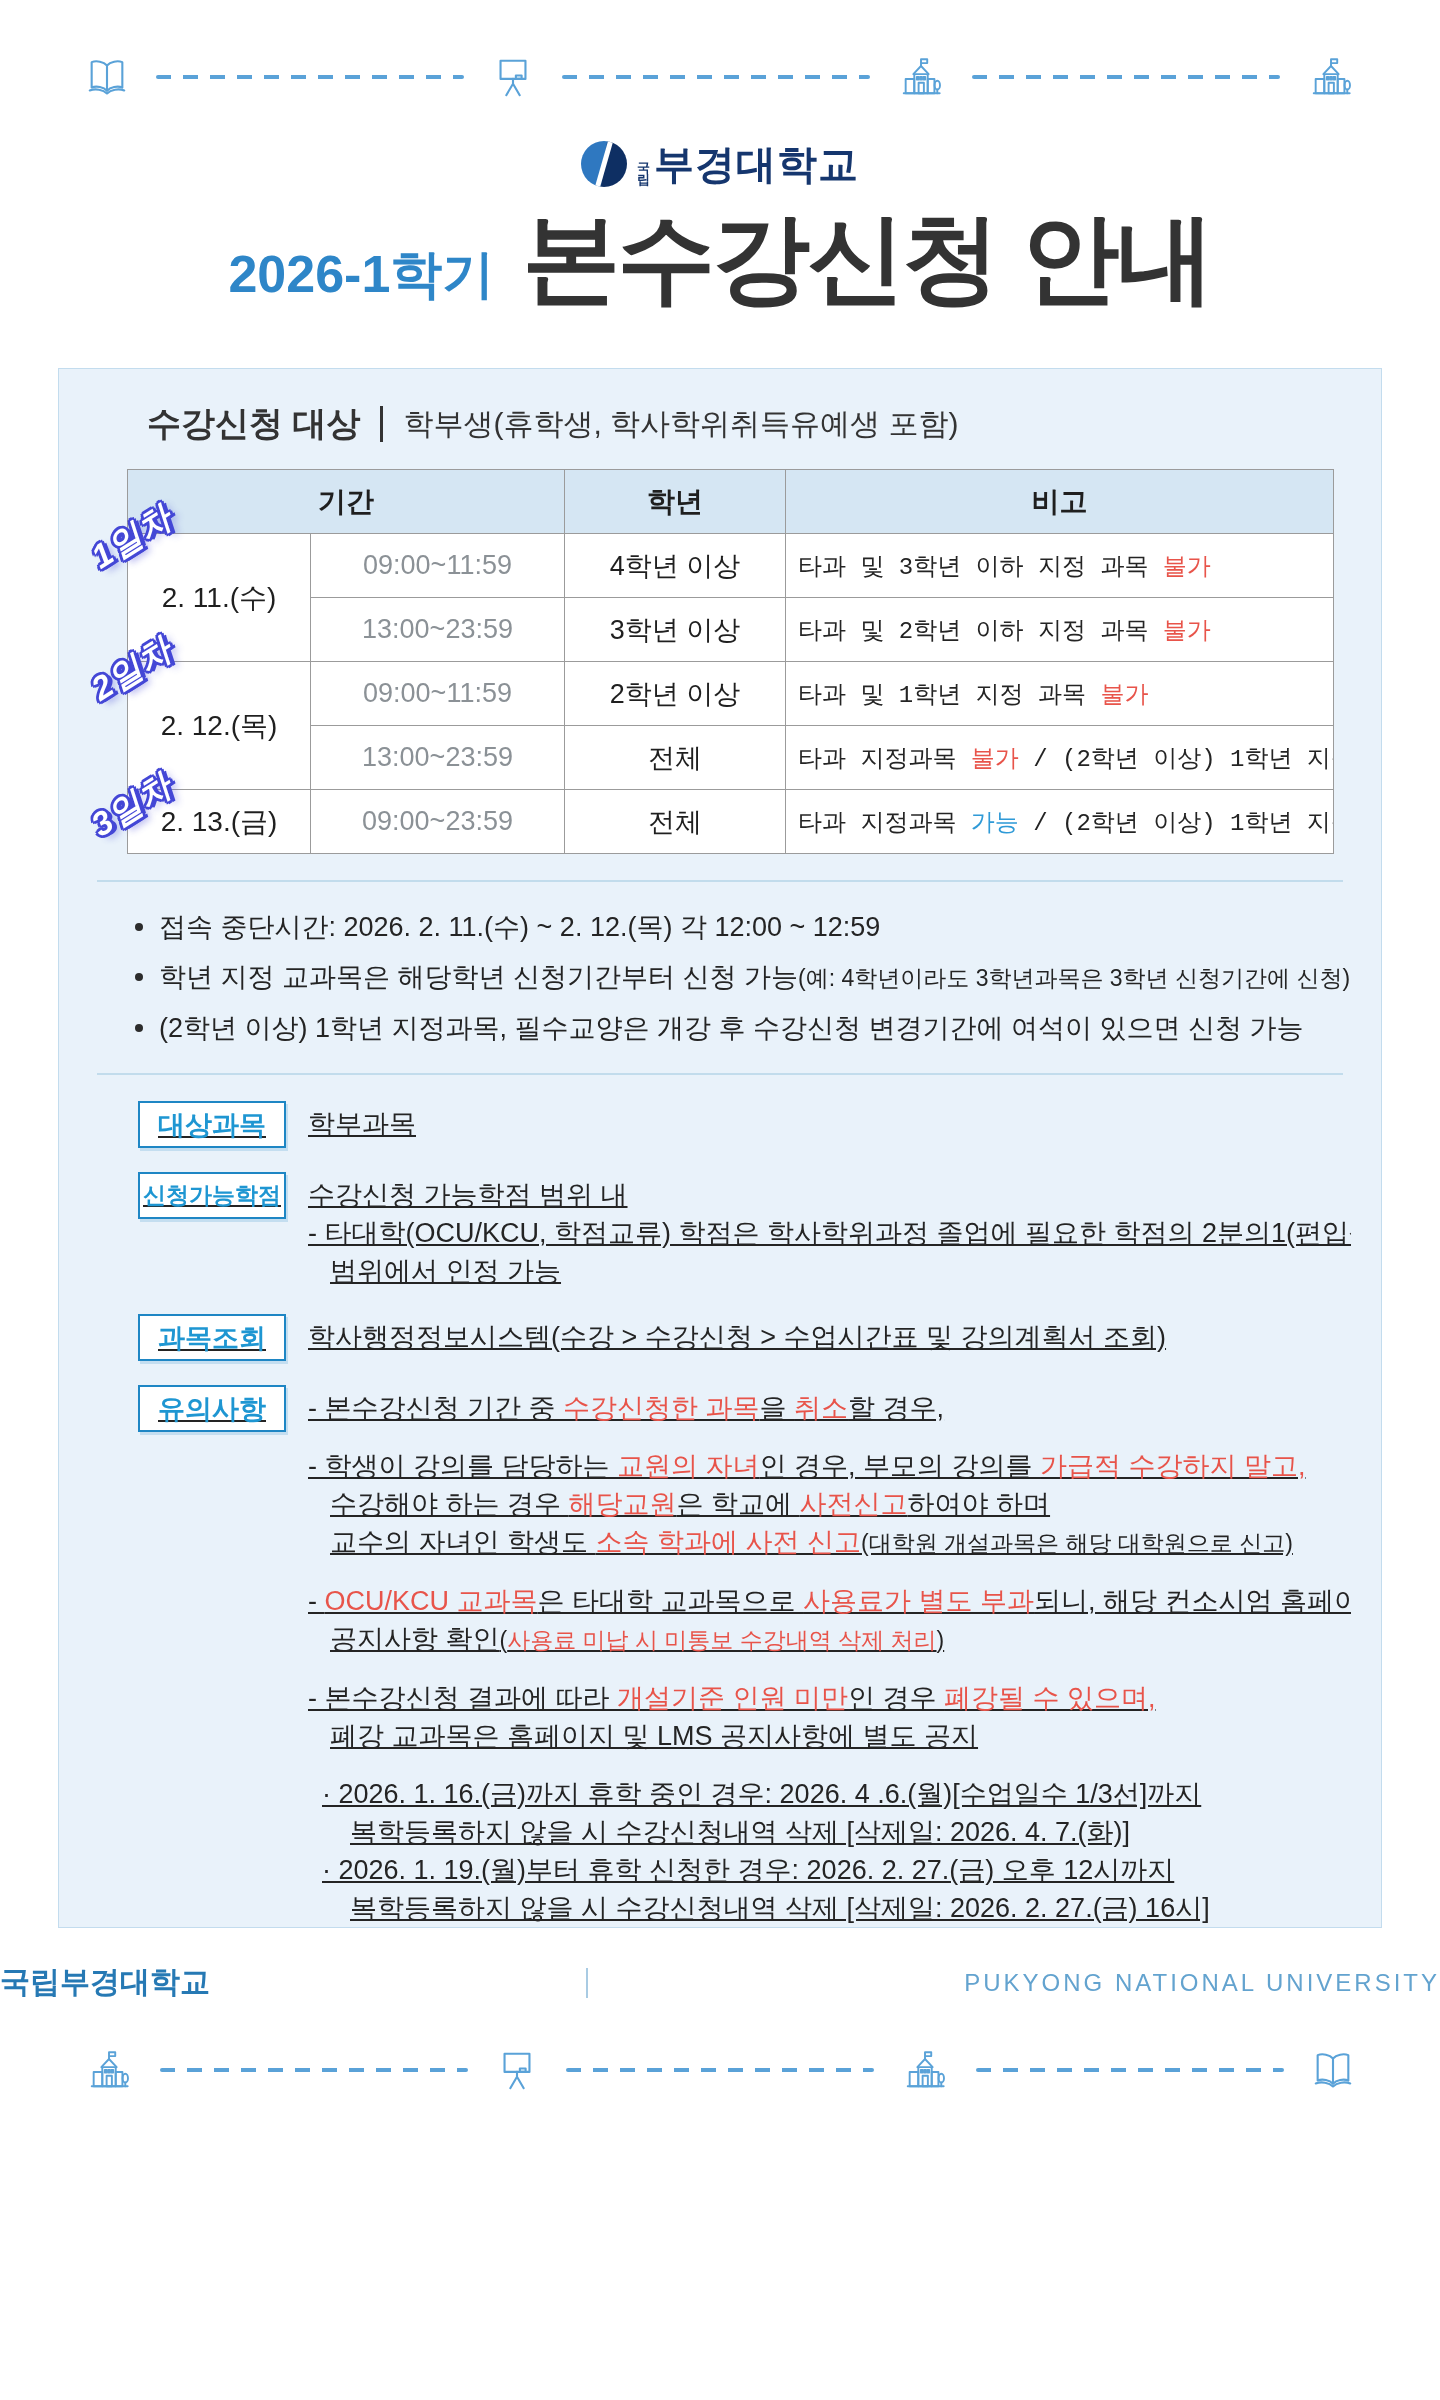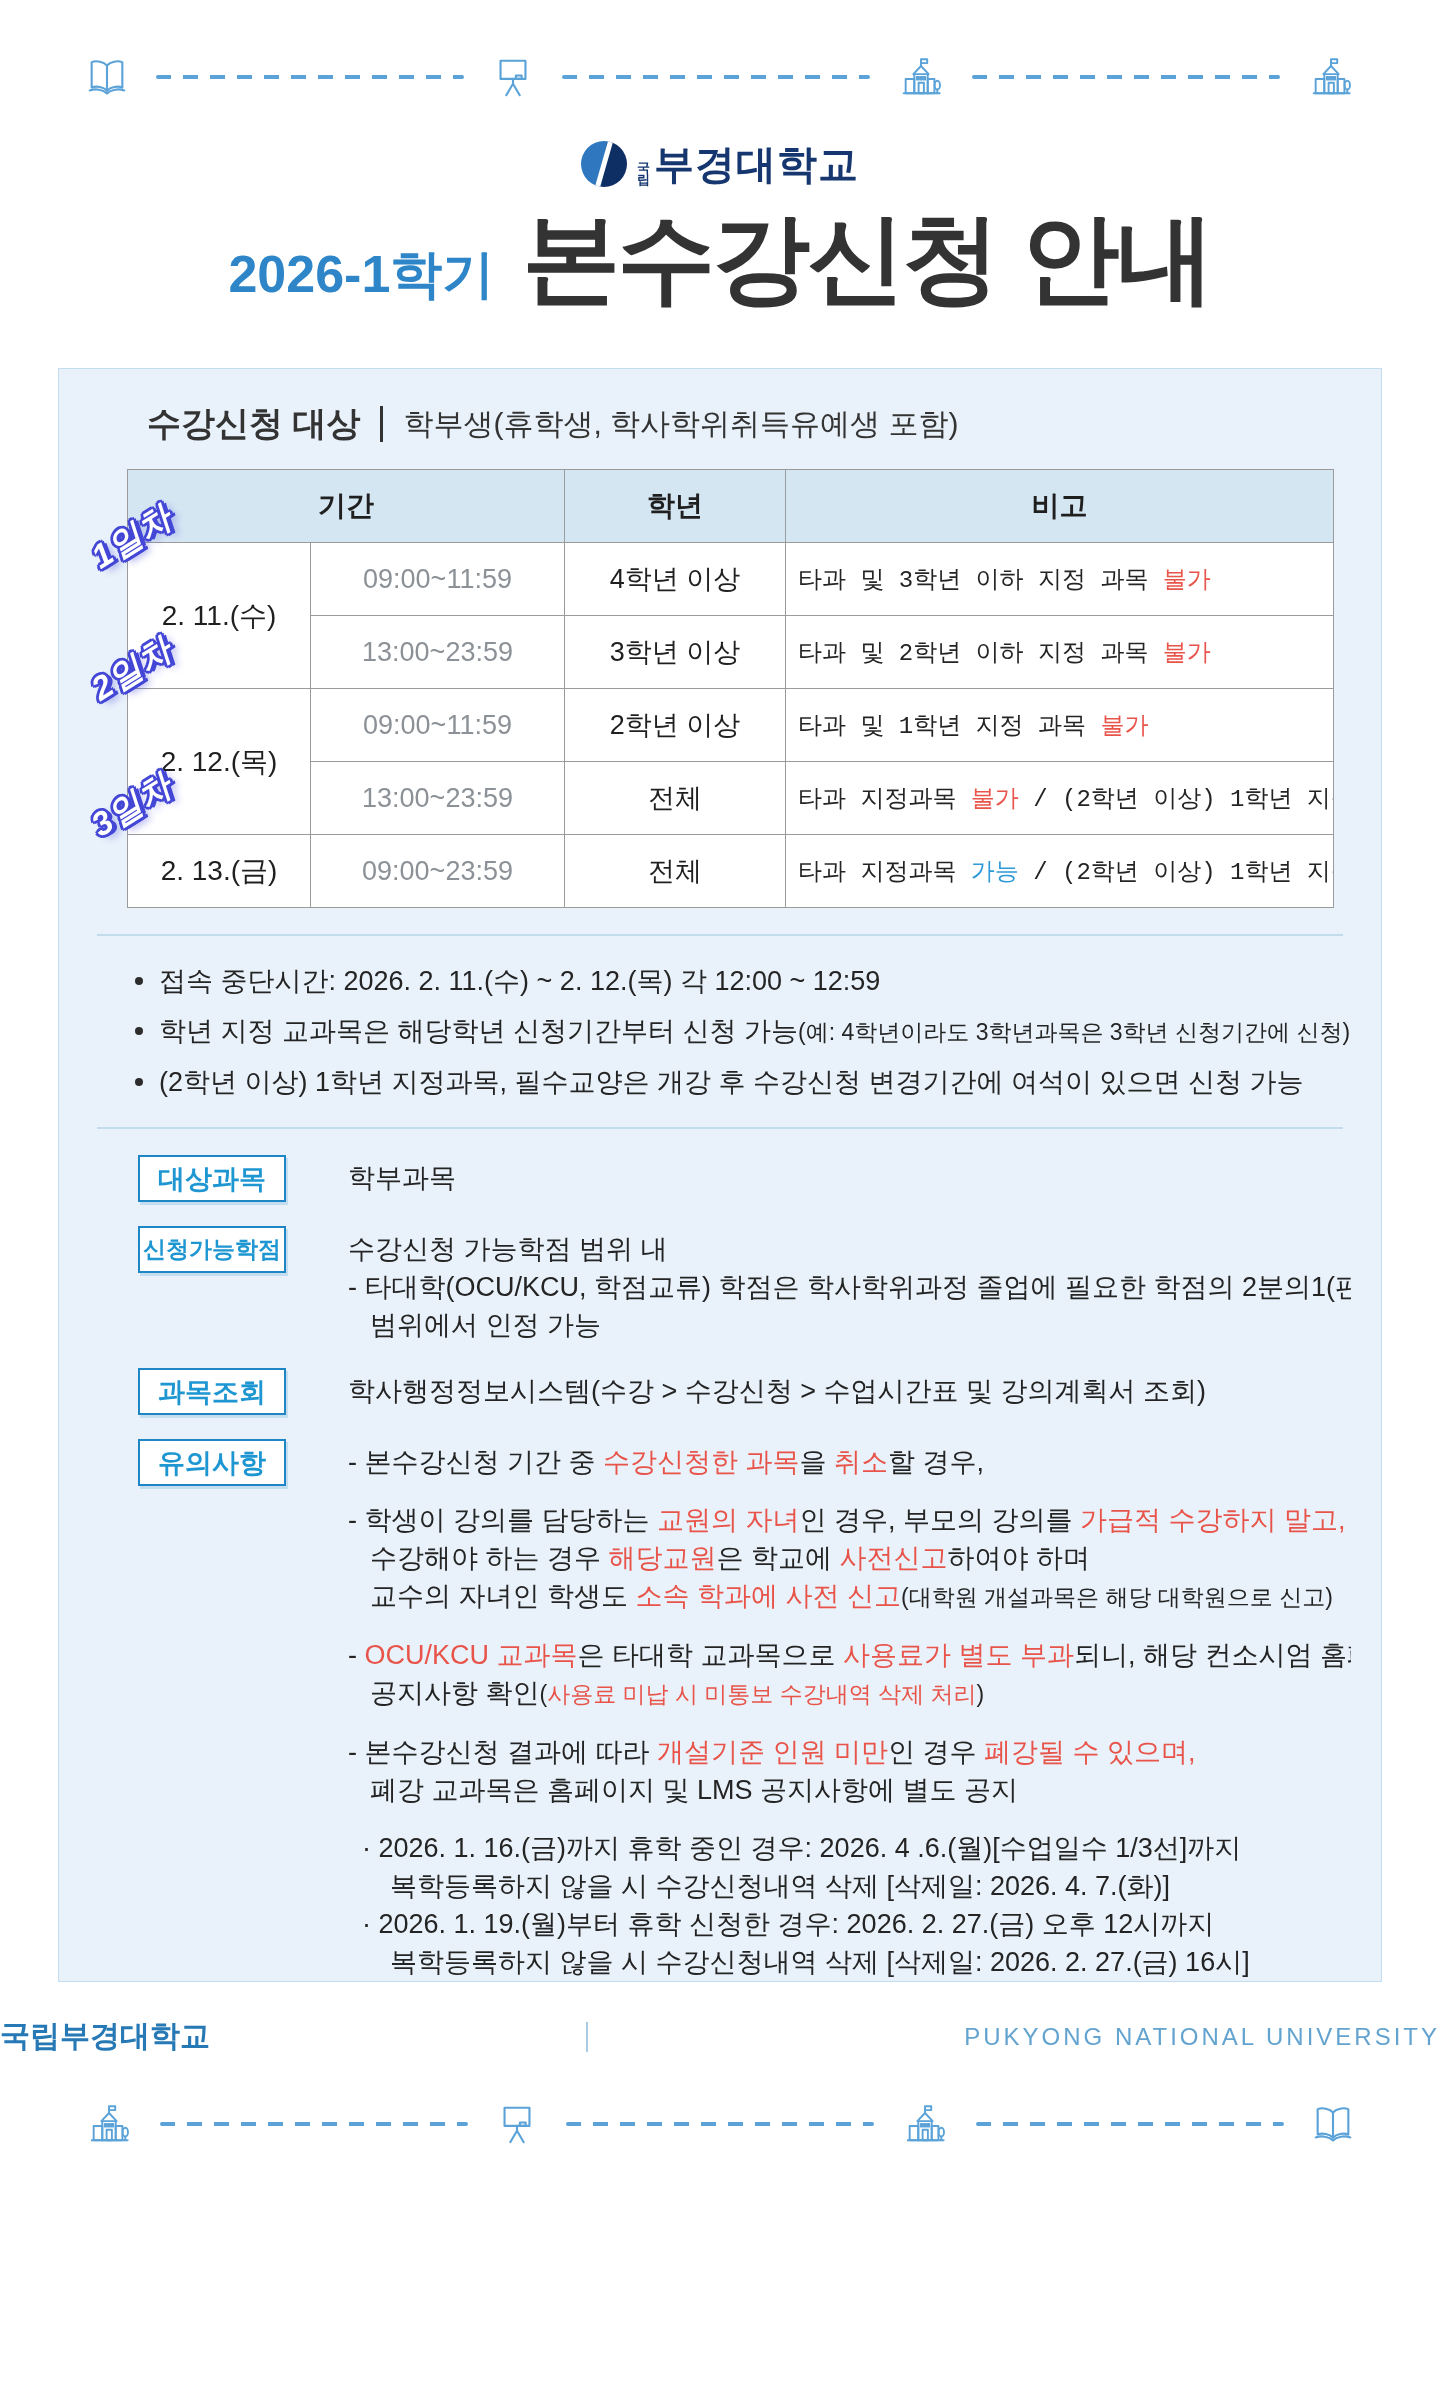--- a/index.html
+++ b/index.html
@@ -30,43 +30,43 @@
   
   .content-box{position:relative;width:1324px;margin:42px auto 0;background:#e9f2fa;
     border:1px solid #c3dcee;box-sizing:border-box;}
   .intro{display:flex;align-items:center;gap:20px;padding:32px 0 0 88px;height:46px;}
   .intro-label{font-size:34px;font-weight:800;color:#333;}
   .intro-bar{width:3px;height:36px;background:#333;}
   .intro-value{font-size:30px;font-weight:500;color:#333;}
   
   .table-wrap{position:relative;margin:22px 0 0 68px;width:1206px;}
   table.sched{border-collapse:collapse;width:1206px;table-layout:fixed;background:#fff;}
-  .sched th,.sched td{border:1px solid #9b9b9b;height:73px;text-align:center;
+  .sched th,.sched td{border:1px solid #9b9b9b;height:64px;text-align:center;
     font-size:27px;font-weight:500;color:#1f1f1f;padding:0;box-sizing:border-box;}
   .sched thead th{background:#d5e6f3;font-size:28px;font-weight:600;}
   .sched td.time{color:#8b9196;font-weight:400;}
   .sched td.date{font-size:28px;}
   .sched td.note{text-align:left;padding:0 12px;font-size:24px;white-space:nowrap;overflow:hidden;font-family:Liberation Mono, monospace;}
   .badge{position:absolute;left:-50px;width:110px;text-align:center;z-index:3;
     font-size:33px;font-weight:900;font-style:italic;color:#ffffff;letter-spacing:1px;
     transform:rotate(-32deg);
     text-shadow:3px 0 #4447d6,-3px 0 #4447d6,0 3px #4447d6,0 -3px #4447d6,
       2px 2px #4447d6,-2px 2px #4447d6,2px -2px #4447d6,-2px -2px #4447d6,
       4px 3px #4447d6,5px 6px 7px rgba(68,71,214,.45);}
   .badge.b1{top:46px;} .badge.b2{top:178px;} .badge.b3{top:314px;}
   
   .divider{border:none;border-top:2px solid #c2dcec;margin:26px 38px;}
   .bullets{margin:22px 0 0;padding:0 40px 0 100px;list-style:none;}
   .bullets li{position:relative;font-size:27px;color:#2c2c2c;line-height:38px;
     margin-bottom:12px;white-space:nowrap;}
   .bullets li:before{content:"";position:absolute;left:-24px;top:15px;width:8px;height:8px;
     border-radius:50%;background:#2c2c2c;}
   
-  .section{display:grid;grid-template-columns:148px 1fr;column-gap:62px;align-items:start;
-    margin:24px 30px 0 79px;}
+  .section{display:grid;grid-template-columns:148px 1fr;column-gap:22px;align-items:start;
+    margin:24px 30px 0 79px;text-decoration:underline;}
   .section:first-child{margin-top:26px;}
   .label-box{border:2px solid #1e86c4;background:#ffffff;color:#1e96d2;height:47px;
     display:flex;align-items:center;justify-content:center;font-size:27px;font-weight:700;
     box-sizing:border-box;box-shadow:2px 3px 0 rgba(30,134,196,.18);}
   .label-box.small{font-size:23px;}
   .section-content{padding-top:4px;overflow:hidden;}
   .para{margin-bottom:20px;} .para:last-child{margin-bottom:0;}
   .line{font-size:27px;line-height:38px;white-space:nowrap;}
   .i1{padding-left:22px;} .i2{padding-left:14px;} .i3{padding-left:42px;}
   .sg-d{color:#242424;} .sg-r{color:#e8544a;} .sg-b{color:#2f9ad7;}

